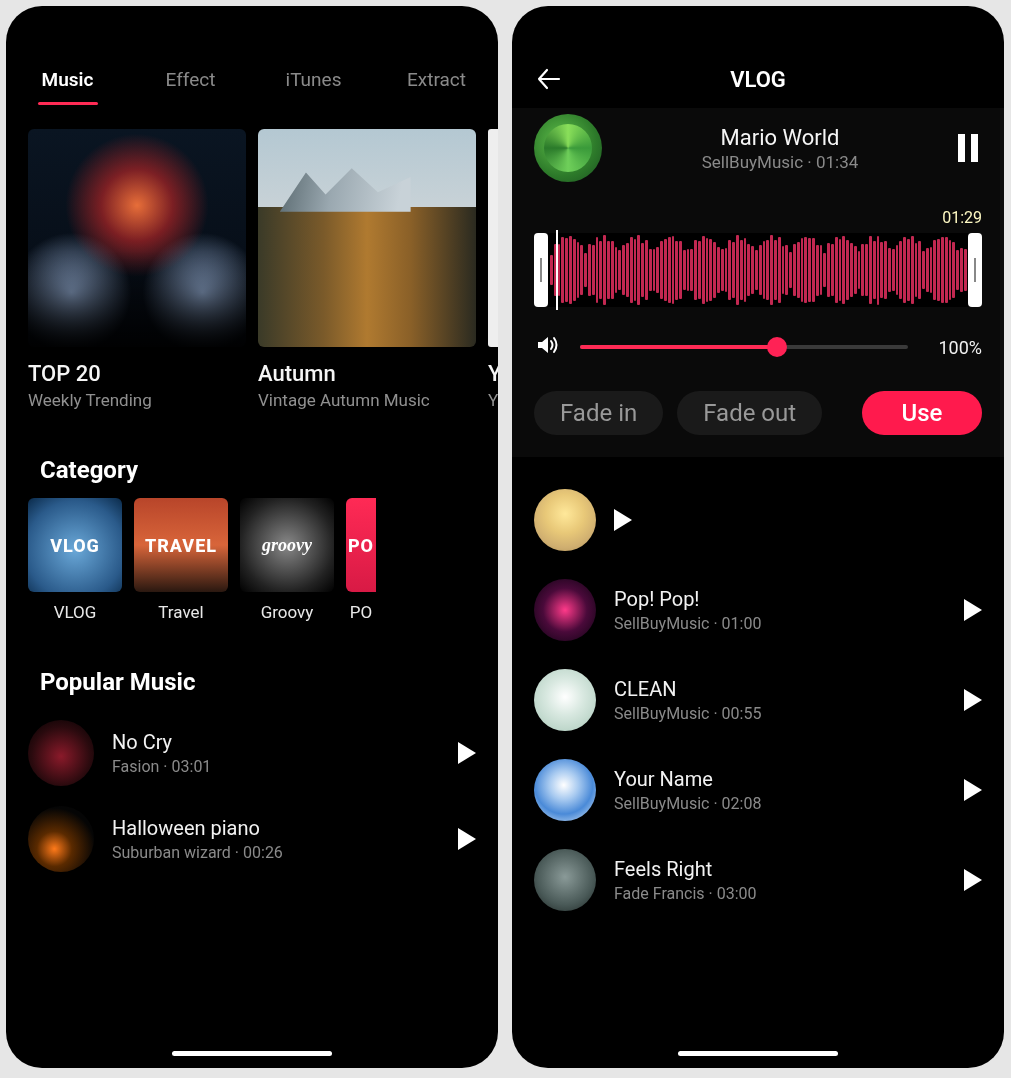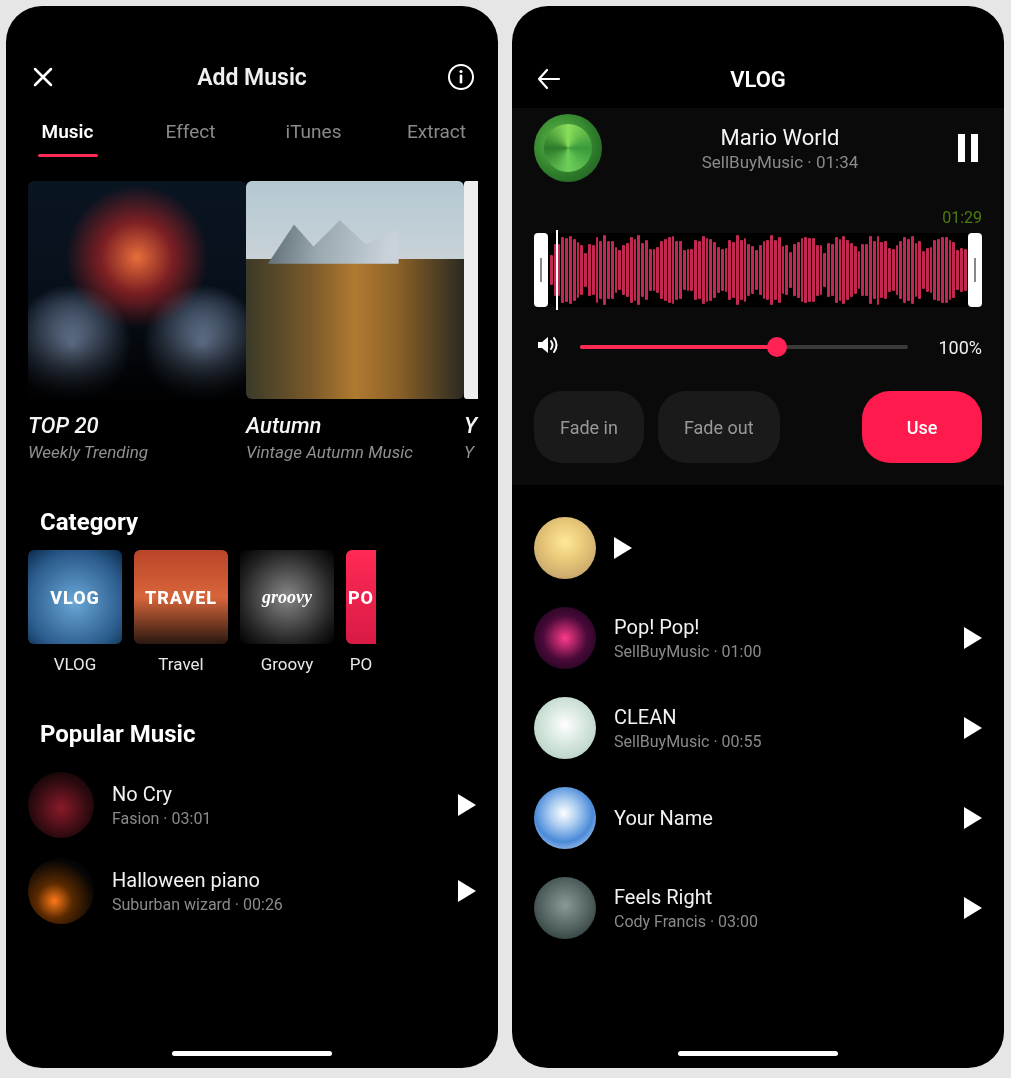--- a/index.html
+++ b/index.html
@@ -64,24 +64,23 @@
   .tab.active::after {
     content:"";
     position:absolute;
     bottom:0; left:50%; transform:translateX(-50%);
     width: 60px; height: 3px;
     background: #ff2b55;
     border-radius: 2px;
   }
   .hero-row {
     display: flex;
-    gap: 0;
+    gap: 12px;
     padding: 24px 0 0 22px;
     overflow: hidden;
-    font-style: italic;
   }
   .hero-card { flex: 0 0 218px; }
   .hero-img {
     width: 218px; height: 218px;
     border-radius: 6px;
     background: #222;
   }
   .hero-title { font-size: 22px; font-weight: 500; margin-top: 14px; color:#f5f5f5;}
   .hero-sub { font-size: 17px; color: #909090; margin-top: 4px; }
   .hero-card.peek .hero-img { width: 14px; border-radius: 3px 0 0 3px; }
@@ -142,21 +141,21 @@
     flex-shrink:0;
     position:relative;
   }
   .np-art::after{content:"";position:absolute;inset:10px;border-radius:50%;
     background: conic-gradient(#8adf5a, #3a9a3a, #6fcf5a, #2a7a2a, #8adf5a);}
   .np-info { flex:1;text-align:center; }
   .np-title { font-size: 22px; color:#f5f5f5;}
   .np-sub { font-size: 17px; color:#8a8a8a; margin-top:2px;}
   .pause-icon { width:24px; display:flex; gap:6px; }
   .pause-icon span { width:7px; height:28px; background:#fff; }
-  .time-right { text-align:right; font-size:16px; color:#4d7c0f; margin-top: 14px;}
+  .time-right { text-align:right; font-size:16px; color:#fef9c3; margin-top: 14px;}
   .waveform {
     height: 74px;
     margin-top: 6px;
     display:flex; align-items:stretch;
     position:relative;
   }
   .wf-handle {
     width: 14px; background:#fff; border-radius:4px;
     position:relative;
   }
@@ -185,23 +184,23 @@
     background: linear-gradient(90deg,#ff2b55,#ff2b55);
     border-radius:2px;
   }
   .vol-thumb {
     position:absolute; top:50%; transform:translate(-50%,-50%);
     width:20px;height:20px;border-radius:50%;background:#ff2255;
   }
   .vol-pct { font-size:18px; color:#f0f0f0; width:56px; text-align:right;}
   .btn-row { display:flex; gap:14px; margin-top: 28px; align-items:center;}
   .pill {
-    height: 72px; border-radius: 28px;
+    height: 44px; border-radius: 28px;
     display:flex;align-items:center;justify-content:center;
-    font-size:18px;
+    font-size:24px;
   }
   .pill.fade { background:#1a1a1a; color:#999; padding: 0 26px;}
   .pill.use { background:#ff1a4d; color:#ffffff; flex:1; margin-left:auto; font-weight:500; min-width:120px;}
   .spacer-flex { flex:1; }
   .r-list { padding-top: 18px; }
   .r-list .track-row { padding: 14px 22px; }
   .r-list .track-thumb { width: 62px; height:62px; }
 
   
   .hero-top20 {
@@ -240,35 +239,20 @@
   .cat-groovy { background: radial-gradient(circle at 50% 50%, #888 0%, #222 70%, #000 100%); color:#fff; font-style:italic;}
   .cat-groovy span{ font-family: cursive; font-weight:700; letter-spacing:0;}
   .cat-club { background: linear-gradient(135deg,#ff2a8a 0%, #5a2aff 40%, #00c8ff 80%, #0a0a2a 100%); color:#c8b8ff;}
   .cat-pop { background: linear-gradient(#ff2a55,#d81a45); color:#fff;}
 </style>
 </head>
 <body>
 
 <div class="phone">
 
-  <div class="header-row">
-    <div class="icon-btn">
-      <svg width="24" height="24" viewBox="0 0 24 24">
-          <path d="M4 4 L20 20 M20 4 L4 20" stroke="#fff" stroke-width="2.5" stroke-linecap="round" fill="none"></path>
-        </svg>
-    </div>
-    <div class="header-title">Add Music</div>
-    <div class="icon-btn">
-      <svg width="28" height="28" viewBox="0 0 28 28">
-          <circle cx="14" cy="14" r="12" stroke="#fff" stroke-width="2" fill="none"></circle>
-          <circle cx="14" cy="8.5" r="1.6" fill="#fff"></circle>
-          <rect x="12.7" y="11.5" width="2.6" height="9" rx="1.3" fill="#fff"></rect>
-        </svg>
-    </div>
-  </div>
 
   <div class="tabs">
     <div class="tab active">Music</div>
     <div class="tab">Effect</div>
     <div class="tab">iTunes</div>
     <div class="tab">Extract</div>
   </div>
 
   <div class="hero-row">
     <div class="hero-card">
@@ -517,27 +501,28 @@
       <div class="track-info">
         <div class="track-title">CLEAN</div>
         <div class="track-sub"><span>SellBuyMusic</span><span>  ·  </span><span>00:55</span></div>
       </div>
       <div class="play-tri"></div>
     </div>
     <div class="track-row">
       <div class="track-thumb thumb-yourname"></div>
       <div class="track-info">
         <div class="track-title">Your Name</div>
+        <div class="track-sub"><span>SellBuyMusic</span><span>  ·  </span><span>02:08</span></div>
       </div>
       <div class="play-tri"></div>
     </div>
     <div class="track-row">
       <div class="track-thumb thumb-feels"></div>
       <div class="track-info">
         <div class="track-title">Feels Right</div>
-        <div class="track-sub"><span>Cody Francis</span><span>  ·  </span><span>03:00</span></div>
+        <div class="track-sub"><span>Fade Francis</span><span>  ·  </span><span>03:00</span></div>
       </div>
       <div class="play-tri"></div>
     </div>
   </div>
 
   <div class="home-indicator"></div>
 </div>
 
 </body></html>

